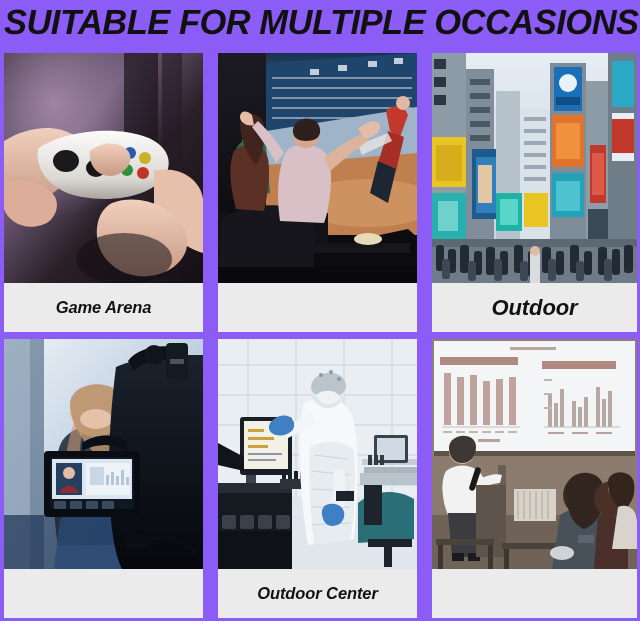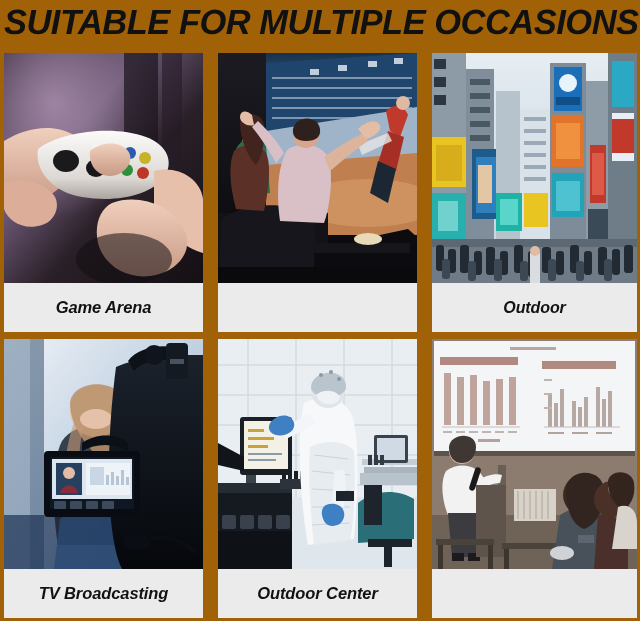--- a/index.html
+++ b/index.html
@@ -10,21 +10,21 @@
   body {
     width: 640px;
     height: 621px;
     overflow: hidden;
     font-family: "Liberation Sans", sans-serif;
     position: relative;
   }
   .page {
     width: 640px;
     height: 621px;
-    background: #a16207;
+    background: #8b5cf6;
     position: relative;
     box-sizing: border-box;
   }
   .page-title {
     position: absolute;
     left: 0;
     top: 0;
     width: 640px;
     height: 50px;
     line-height: 46px;
@@ -81,21 +81,21 @@
     font-style: italic;
     font-weight: bold;
     font-size: 16.5px;
     line-height: 21px;
     color: #121212;
     padding: 0 6px;
     box-sizing: border-box;
     letter-spacing: -0.1px;
   }
   .cap-two-line {
-    font-size: 16px;
+    font-size: 22px;
     line-height: 23px;
   }
 </style>
 </head>
 <body>
 
 <div class="page">
 
   <div class="page-title">SUITABLE FOR MULTIPLE OCCASIONS</div>
 
@@ -375,21 +375,20 @@
             <rect x="50" y="162" width="12" height="8" rx="1"></rect>
             <rect x="66" y="162" width="12" height="8" rx="1"></rect>
             <rect x="82" y="162" width="12" height="8" rx="1"></rect>
             <rect x="98" y="162" width="12" height="8" rx="1"></rect>
           </g>
           <path d="M78 104 C92 94 112 94 124 104 L124 112 C110 104 92 104 78 112 Z" fill="#0b0f16"></path>
           <rect x="120" y="196" width="26" height="14" rx="6" fill="#0a0e14"></rect>
           <path d="M146 200 C164 196 180 202 192 214" stroke="#0a0e14" stroke-width="4" fill="none"></path>
         </svg>
       </div>
-      <div class="card-caption">TV Broadcasting</div>
     </div>
 
     <div class="card">
       <div class="card-photo">
         <svg viewBox="0 0 199 230" preserveAspectRatio="none">
           <rect x="0" y="0" width="199" height="230" fill="#e9eef2"></rect>
           <g stroke="#d2dae0" stroke-width="1.4" fill="none">
             <line x1="0" y1="26" x2="199" y2="26"></line>
             <line x1="0" y1="56" x2="199" y2="56"></line>
             <line x1="0" y1="86" x2="199" y2="86"></line>

